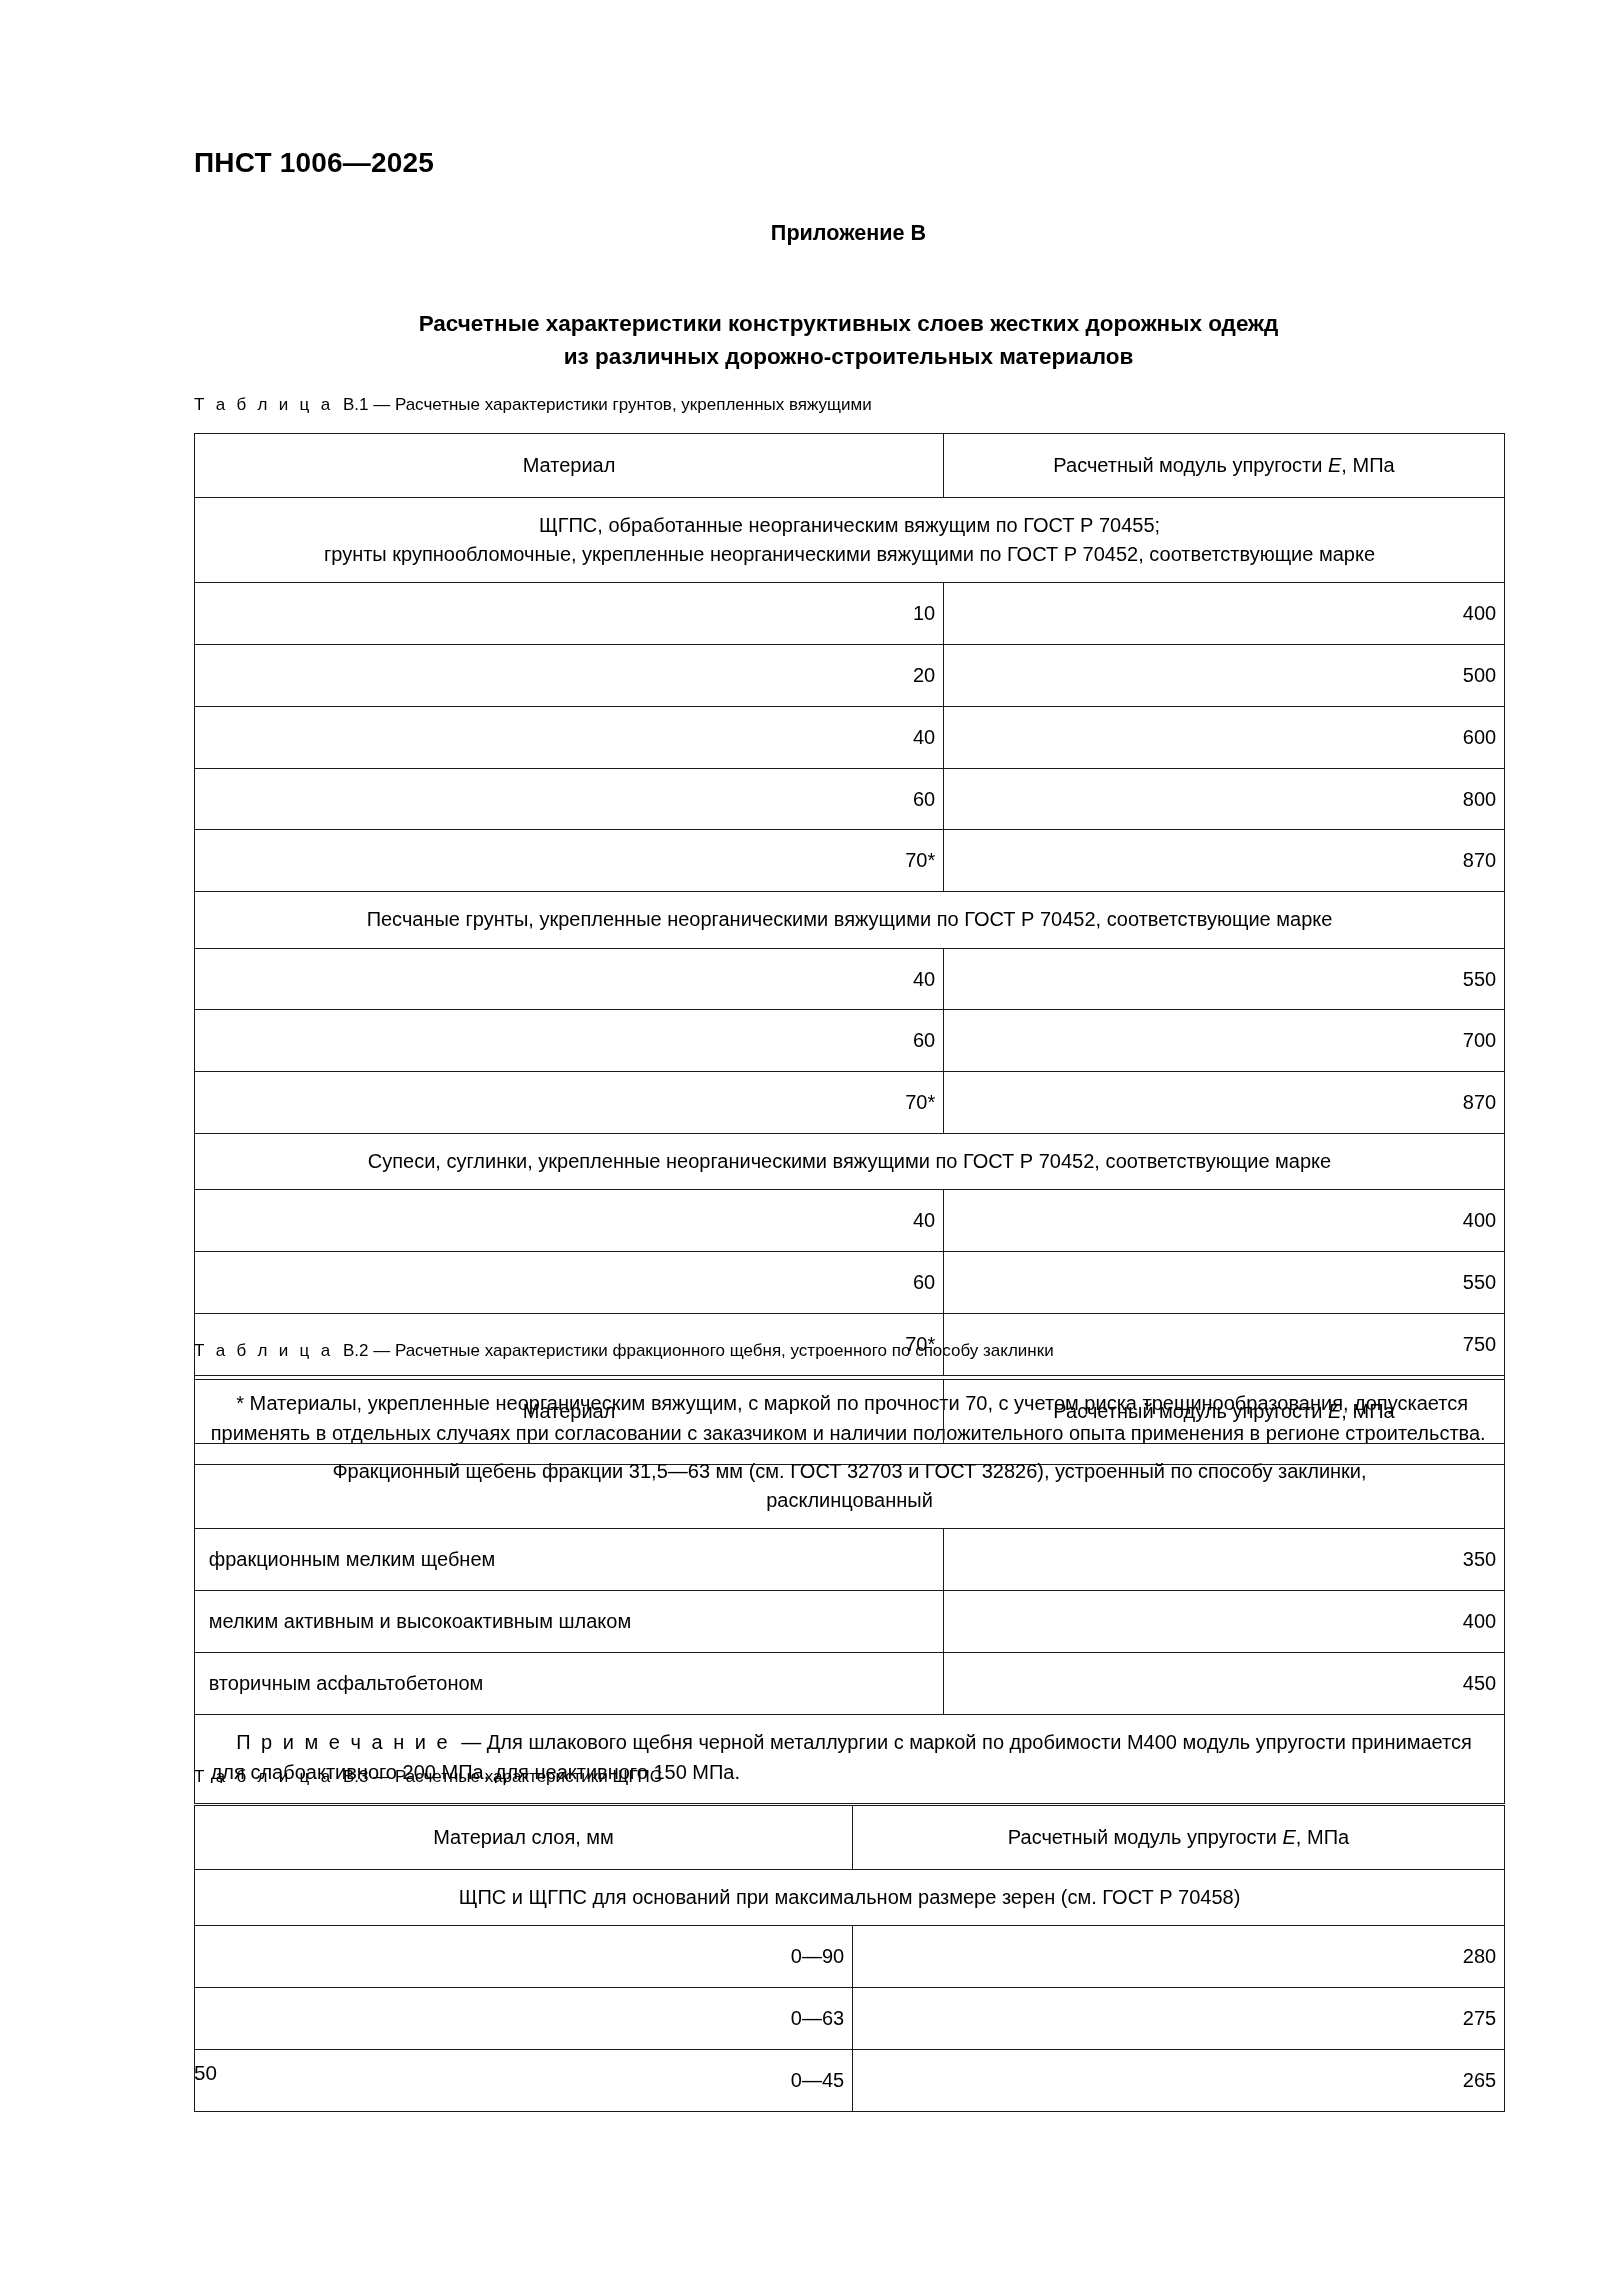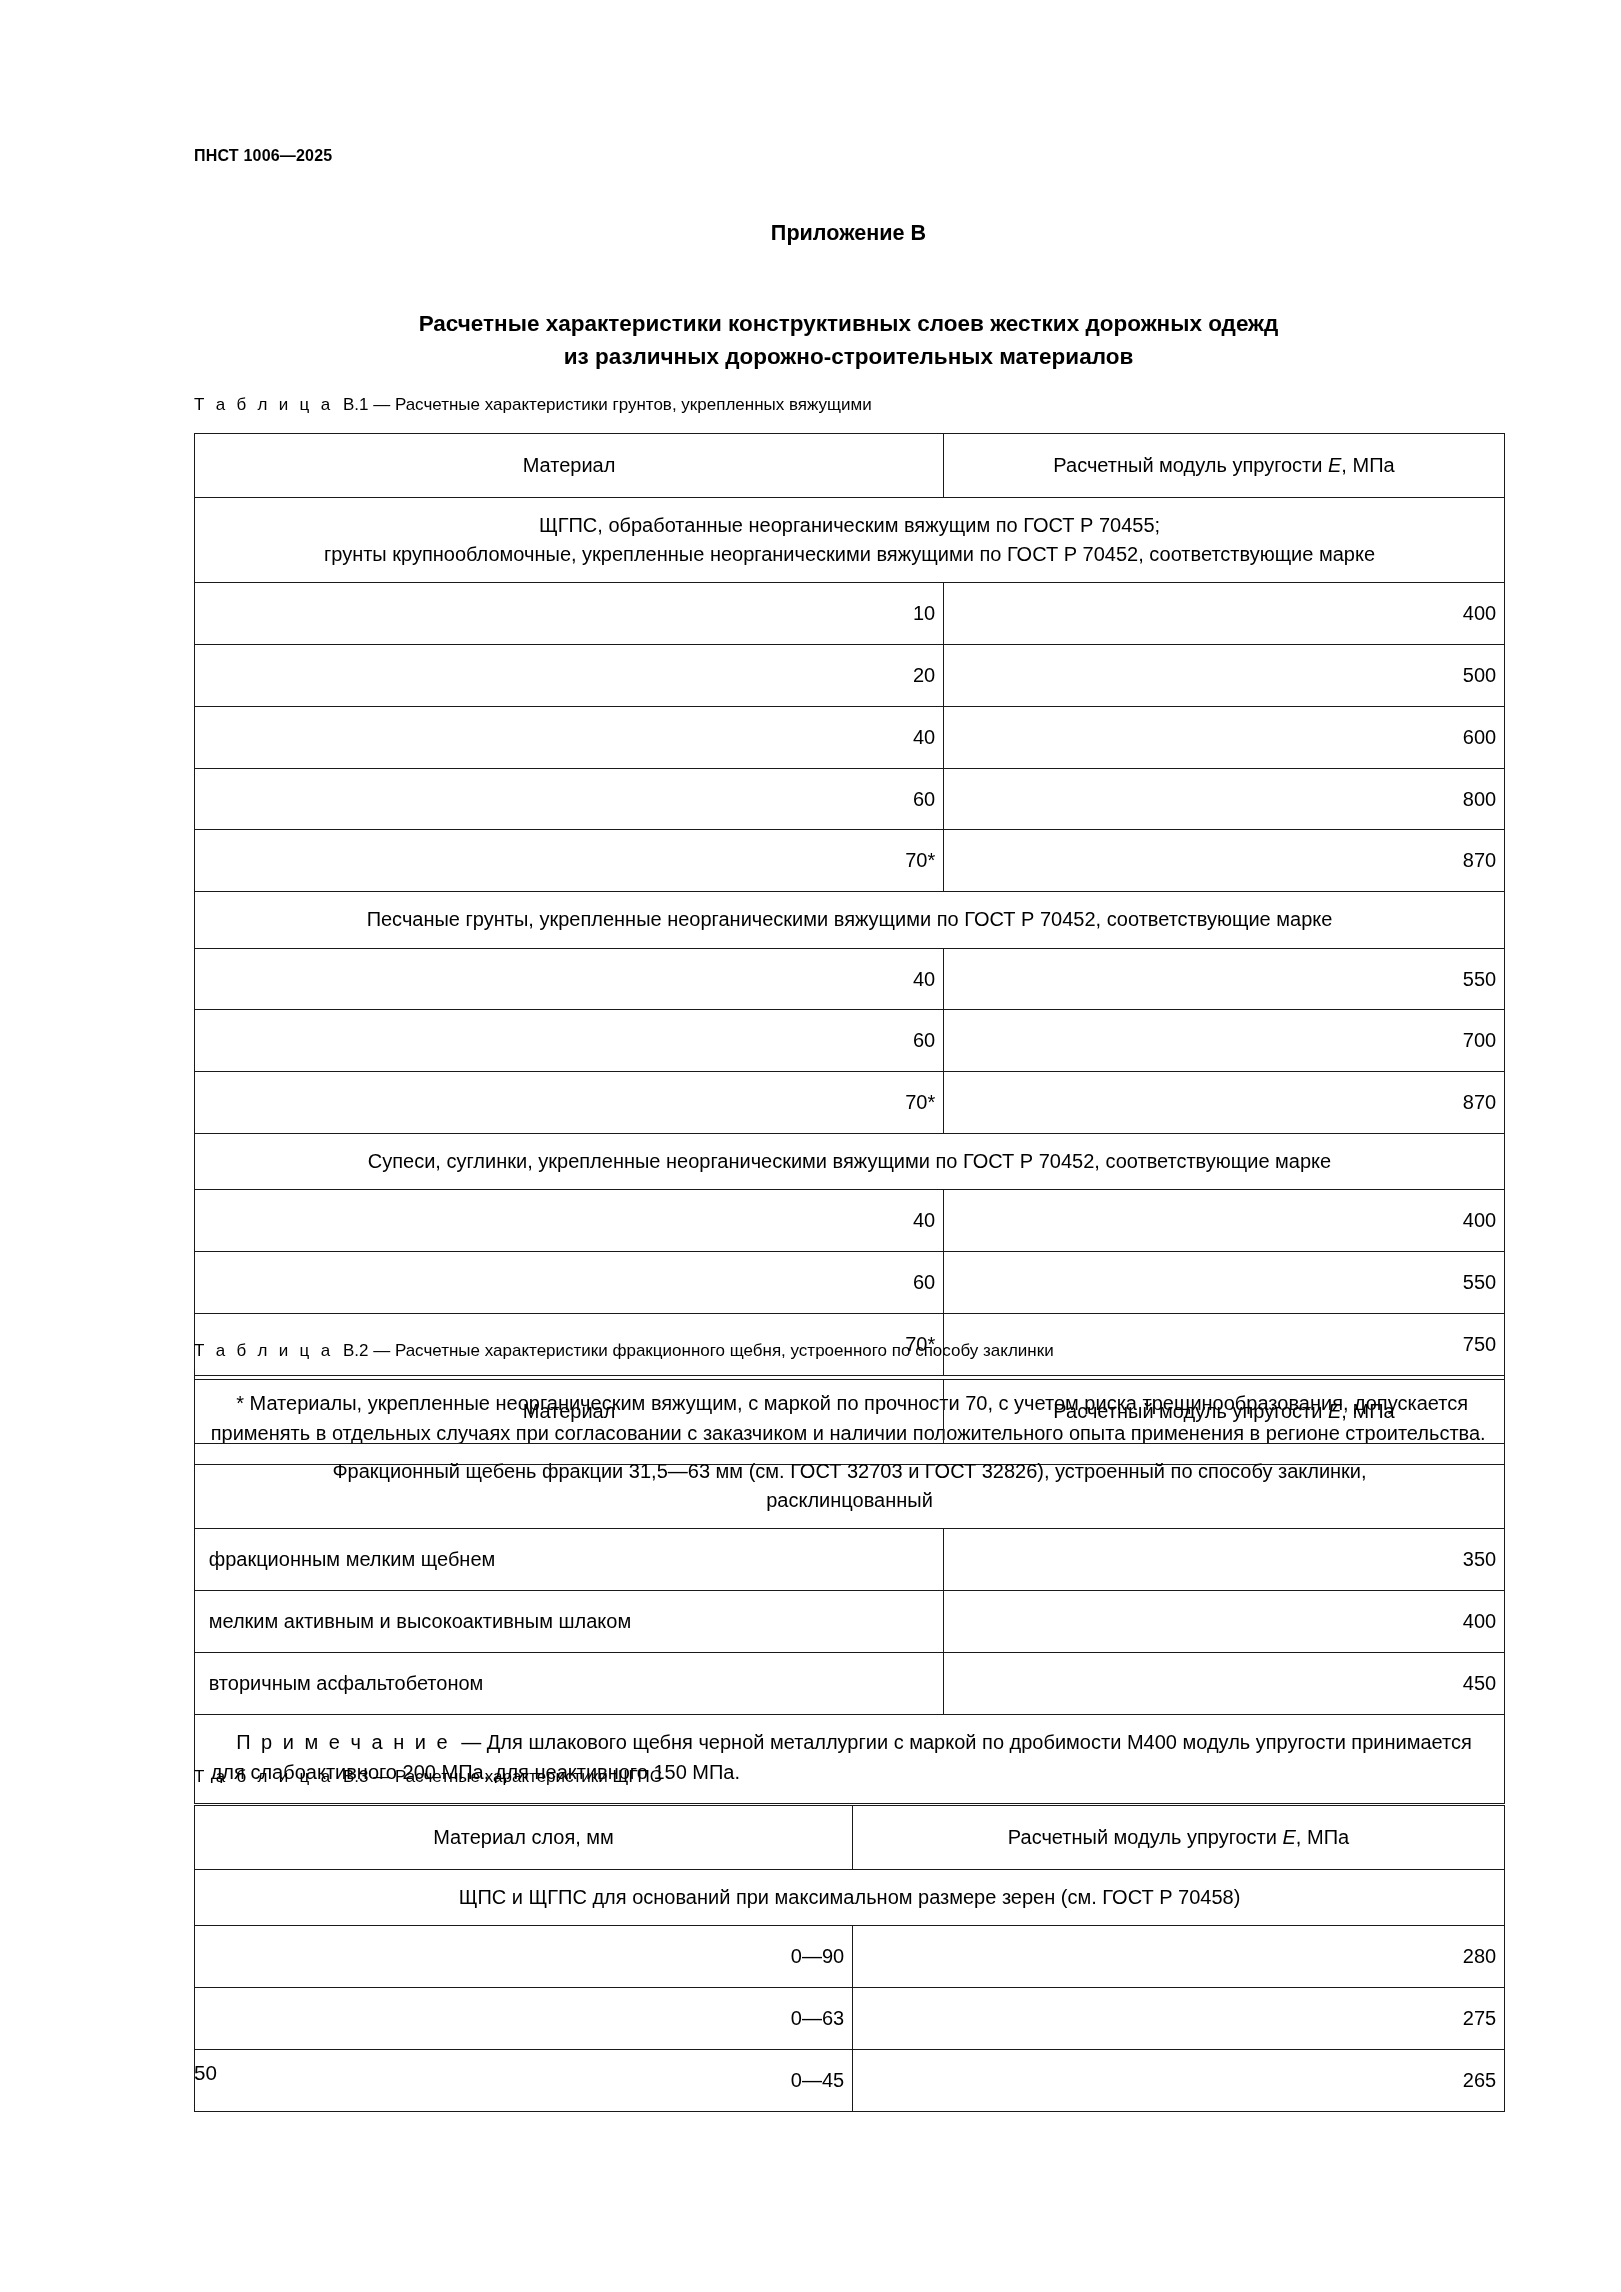--- a/index.html
+++ b/index.html
@@ -18,21 +18,21 @@
     background: #ffffff;
     overflow: hidden;
     box-sizing: border-box;
   }
 
   
   .running-head {
     position: absolute;
     left: 194px;
     top: 147px;
-    font-size: 16px;
+    font-size: 28px;
     font-weight: bold;
     letter-spacing: 0.2px;
   }
 
   
   .annex-block {
     position: absolute;
     left: 194px;
     top: 218px;
     width: 1309px;

